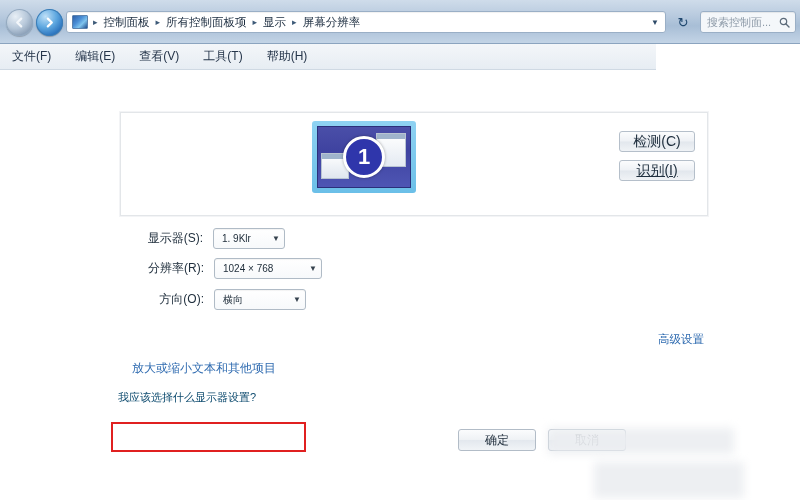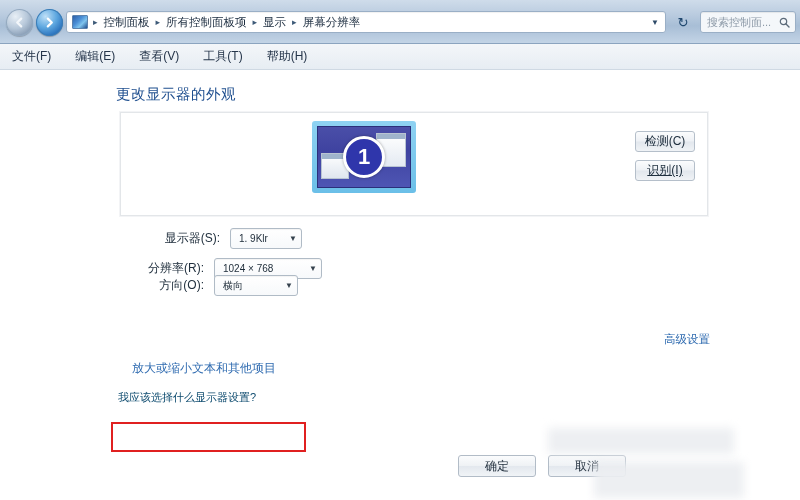--- a/index.html
+++ b/index.html
@@ -81,21 +81,21 @@
     box-shadow: inset 0 1px 1px rgba(0,0,0,.07);
   }
   .searchbox .ph {
     font-size: 11px; color: #8d9aa8; margin-left: 6px; white-space: nowrap;
     overflow: hidden; flex: 1 1 auto;
   }
   .mag { margin-right: 5px; color: #5c6b7a; flex: 0 0 auto; }
 
   
   .menubar {
-    position: absolute; left: 0; top: 44px; width: 800px; height: 26px;
+    position: absolute; left: 0; top: 44px; width: 656px; height: 26px;
     background: linear-gradient(to bottom, #f3f6f9 0%, #e7edf3 100%);
     border-bottom: 1px solid #cfd9e3;
     display: flex; align-items: center; padding-left: 12px; gap: 24px;
   }
   .menuitem {
     font-size: 12px; color: #25354a; white-space: nowrap;
   }
 
   
   .content {
@@ -147,24 +147,24 @@
     position: absolute; left: 50%; top: 50%; transform: translate(-50%,-50%);
     width: 42px; height: 42px; border-radius: 50%;
     background: #2f36ab;
     border: 3px solid #ffffff;
     color: #ffffff; font-size: 22px; font-weight: bold;
     display: flex; align-items: center; justify-content: center;
     box-shadow: 0 0 3px rgba(0,0,0,.35);
   }
   .side-btn {
     position: absolute; right: 12px;
-    width: 60px; height: 21px;
+    width: 76px; height: 21px;
     background: linear-gradient(to bottom, #fbfcfd 0%, #eef1f5 48%, #e2e7ed 52%, #f0f3f6 100%);
     border: 1px solid #b5bfca; border-radius: 3px;
-    font-size: 12px; color: #20303f;
+    font-size: 14px; color: #20303f;
     display: flex; align-items: center; justify-content: center;
     white-space: nowrap;
   }
   .side-btn.b1 { top: 18px; }
   .side-btn.b2 { top: 47px; text-decoration: underline; }
 
   
   .frow {
     position: absolute; display: flex; align-items: center;
   }
@@ -180,48 +180,48 @@
     box-shadow: inset 0 1px 1px rgba(0,0,0,.05);
   }
   .combo .val {
     font-size: 10px; color: #1d2b38; padding-left: 8px; white-space: nowrap;
     flex: 1 1 auto;
   }
   .combo .arw {
     width: 16px; text-align: center; font-size: 8px; color: #36424e;
     flex: 0 0 auto;
   }
-  #row-monitor { left: 134px; top: 158px; justify-content: space-between; }
+  #row-monitor { left: 117px; top: 158px; justify-content: space-between; }
   #row-monitor .combo { width: 72px; }
   #row-res { left: 118px; top: 188px; }
   #row-res .combo { width: 108px; }
-  #row-orient { left: 118px; top: 205px; }
-  #row-orient .combo { width: 84px; gap: 36px; }
+  #row-orient { left: 118px; top: 219px; }
+  #row-orient .combo { width: 92px; gap: 36px; }
 
   .adv-link {
-    position: absolute; right: 90px; top: 262px;
+    position: absolute; right: 96px; top: 262px;
     font-size: 11.5px; color: #2f6bb0;
   }
   .redbox {
     position: absolute; left: 111px; top: 352px; width: 195px; height: 30px;
     border: 2px solid #e02020;
     background: rgba(255,255,255,0);
   }
   .link1 {
     position: absolute; left: 132px; top: 290px;
     font-size: 12px; color: #2f6bb0;
   }
   .link2 {
     position: absolute; left: 118px; top: 320px;
     font-size: 11px; color: #0c4a6e;
   }
 
   .btn-row {
     position: absolute; left: 458px; top: 359px;
-    display: flex; gap: 12px; margin-top: 26px;
+    display: flex; gap: 12px;
   }
   .dlgbtn {
     width: 78px; height: 22px;
     background: linear-gradient(to bottom, #fbfcfd 0%, #eff2f5 48%, #e3e8ee 52%, #f1f4f7 100%);
     border: 1px solid #b2bcc7; border-radius: 3px;
     font-size: 12px; color: #1f2d3b;
     display: flex; align-items: center; justify-content: center;
   }
 
   
@@ -281,21 +281,20 @@
   <div class="menubar">
     <span class="menuitem">文件(F)</span>
     <span class="menuitem">编辑(E)</span>
     <span class="menuitem">查看(V)</span>
     <span class="menuitem">工具(T)</span>
     <span class="menuitem">帮助(H)</span>
   </div>
 
   <div class="content">
 
-    <div class="page-title">更改显示器的外观</div>
 
     <div class="preview-panel">
       <div class="monitor">
         <div class="screen">
           <div class="win-a"></div>
           <div class="win-b"></div>
           <div class="num-badge">1</div>
         </div>
       </div>
       <div class="side-btn b1">检测(C)</div>

